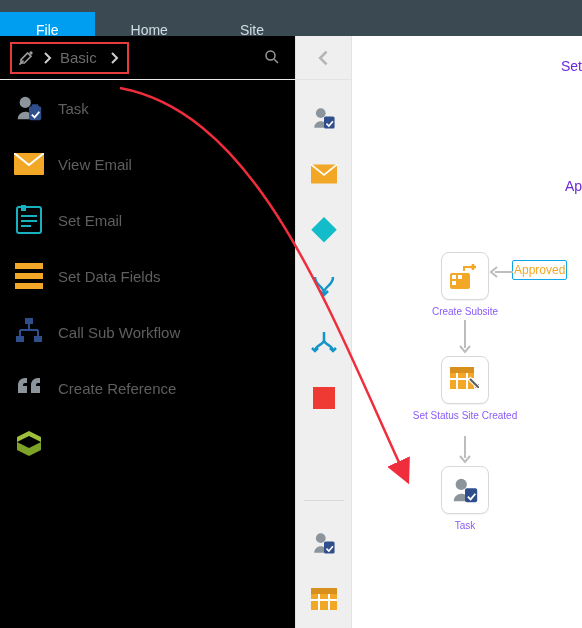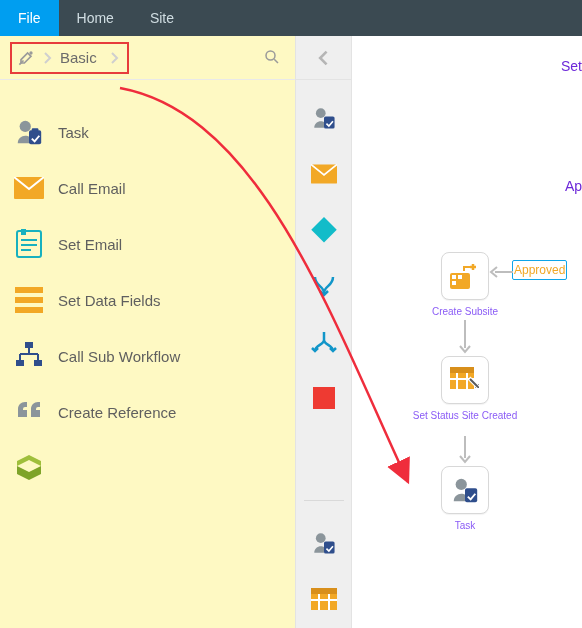--- a/index.html
+++ b/index.html
@@ -1,21 +1,21 @@
 <!DOCTYPE html>
 <html><head>
 <meta charset="utf-8">
 <style>
   * { box-sizing: border-box; margin: 0; padding: 0; }
   html,body { width: 582px; height: 628px; font-family: "Segoe UI", Arial, sans-serif; font-size: 14px; color:#555; background:#fff; overflow:hidden; }
   .topbar { display:flex; height:36px; background:#3b4a52; color:#f2f6f8; }
-  .topbar .tab { padding:0 18px; line-height:36px; cursor:pointer; font-size:14px; color:#d0dde2;}
+  .topbar .tab { padding:0 36px; line-height:36px; cursor:pointer; font-size:14px; color:#d0dde2;margin-top:12px;}
   .topbar .tab.active { background:#009ef0; color:#fff; }
   .body-row { display:flex; height:calc(628px - 36px); }
-  .sidebar { width:296px; border-right:1px solid #e3e3e3; background:#fef9c3; display:flex; flex-direction:column;gap:24px; }
+  .sidebar { width:296px; border-right:1px solid #e3e3e3; background:#000000; display:flex; flex-direction:column; }
   .crumbbar { height:44px; display:flex; align-items:center; padding:6px 10px; position:relative; border-bottom:1px solid #e9e9e9;}
   .crumb-box { display:flex; align-items:center; border:2px solid #e73c3c; padding:2px 4px 2px 2px; }
   .crumb-tool { width:24px; height:24px; display:flex; align-items:center; justify-content:center; color:#9a9a9a; }
   .crumb-chev { width:14px; height:24px; display:flex; align-items:center; justify-content:center; color:#cfcfcf; margin:0 2px;}
   .crumb-label { padding:0 8px 0 4px; color:#6b6b6b; font-size:15px; }
   .search-icon { position:absolute; right:14px; top:12px; color:#9a9a9a; cursor:pointer; }
   .tool-list { flex:1; overflow:auto; }
   .tool-item { height:56px; display:flex; align-items:center; padding:0 14px; cursor:grab; }
   .tool-item + .tool-item { }
   .tool-item .icon { width:30px; height:30px; margin-right:14px; display:flex; align-items:center; justify-content:center; flex-shrink:0; }
@@ -88,21 +88,21 @@
         </span>
         <span class="label">Task</span>
       </div>
       <div class="tool-item">
         <span class="icon">
           <svg width="30" height="22" viewBox="0 0 30 22">
               <rect width="30" height="22" rx="1" fill="#f2a826"></rect>
               <path d="M0 0l15 12L30 0" fill="none" stroke="#fff" stroke-width="2"></path>
             </svg>
         </span>
-        <span class="label">Call Email</span>
+        <span class="label">View Email</span>
       </div>
       <div class="tool-item">
         <span class="icon">
           <svg width="28" height="30" viewBox="0 0 28 30">
               <rect x="2" y="2" width="24" height="26" rx="2" fill="none" stroke="#17b1bf" stroke-width="2"></rect>
               <rect x="6" y="0" width="5" height="6" fill="#17b1bf"></rect>
               <path d="M6 11h16M6 16h16M6 21h10" stroke="#17b1bf" stroke-width="2"></path>
             </svg>
         </span>
         <span class="label">Set Email</span>

